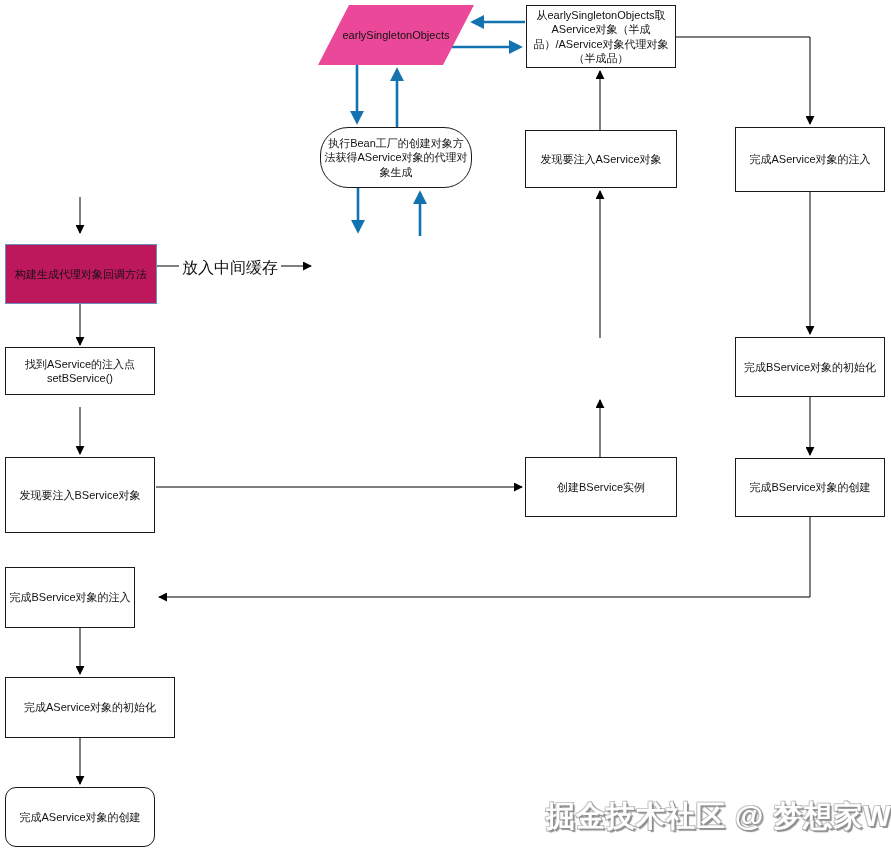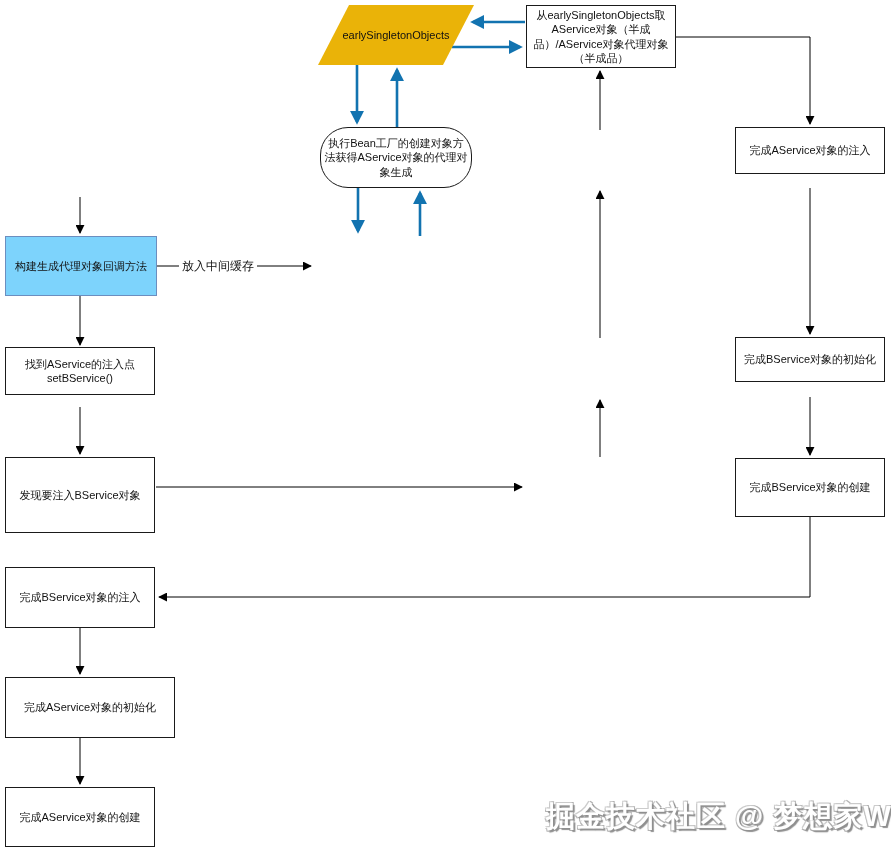--- a/index.html
+++ b/index.html
@@ -9,27 +9,27 @@
     font-family:"Liberation Sans","DejaVu Sans",sans-serif;
     overflow:hidden;
   }
   .edges{position:absolute;left:0;top:0;width:891px;height:853px;}
   .node{
     position:absolute;display:flex;align-items:center;justify-content:center;
     text-align:center;font-size:11px;line-height:1.3;color:#111111;
     box-sizing:border-box;background:#ffffff;border:1px solid #1a1a1a;
     padding:2px 3px;white-space:pre-line;
   }
-  .node.blue{background:#7dd3fc;border:1px solid #6c8ebf;}
+  .node.blue{background:#be185d;border:1px solid #6c8ebf;margin-top:8px;}
   .node.para{
-    background:#eab308;border:none;
+    background:#ec4899;border:none;
     clip-path:polygon(31px 0,100% 0,calc(100% - 31px) 100%,0 100%);
   }
   .edge-label{
-    position:absolute;font-size:12px;color:#111111;background:#ffffff;
+    position:absolute;font-size:16px;color:#111111;background:#ffffff;
     padding:0 3px;white-space:nowrap;
   }
   .watermark{
     position:absolute;left:546px;top:797px;width:344px;
     font-size:29px;font-weight:bold;letter-spacing:1px;white-space:nowrap;
     color:#ffffff;
     text-shadow:2px 2px 1px #8f8f8f,-1px -1px 0 #cccccc,1px -1px 0 #b3b3b3,-1px 1px 0 #b3b3b3,0 1px 0 #a6a6a6;
   }
 </style>
 </head>
@@ -74,26 +74,28 @@
 
   <div class="node para" style="left:318px;top:5px;width:156px;height:60px;">earlySingletonObjects</div>
 
   <div class="node" style="left:526px;top:5px;width:150px;height:63px;">从earlySingletonObjects取AService对象（半成品）/AService对象代理对象（半成品）</div>
   <div class="node" style="left:320px;top:127px;width:152px;height:61px;border-radius:28px;">执行Bean工厂的创建对象方法获得AService对象的代理对象生成</div>
 
   <div class="node blue" style="left:5px;top:236px;width:152px;height:60px;">构建生成代理对象回调方法</div>
   <div class="node" style="left:5px;top:347px;width:150px;height:48px;">找到AService的注入点
 setBService()</div>
   <div class="node" style="left:5px;top:457px;width:150px;height:76px;">发现要注入BService对象</div>
-  <div class="node" style="left:5px;top:567px;width:150px;height:61px;">完成BService对象的注入</div>
+  <div class="node" style="left:5px;top:567px;width:130px;height:61px;">完成BService对象的注入</div>
   <div class="node" style="left:5px;top:677px;width:170px;height:61px;">完成AService对象的初始化</div>
-  <div class="node" style="left:5px;top:787px;width:150px;height:60px;">完成AService对象的创建</div>
+  <div class="node" style="left:5px;top:787px;width:150px;height:60px;border-radius:11px;">完成AService对象的创建</div>
 
+  <div class="node" style="left:525px;top:130px;width:152px;height:58px;">发现要注入AService对象</div>
+  <div class="node" style="left:525px;top:457px;width:152px;height:60px;">创建BService实例</div>
 
-  <div class="node" style="left:735px;top:127px;width:150px;height:47px;">完成AService对象的注入</div>
-  <div class="node" style="left:735px;top:337px;width:150px;height:45px;">完成BService对象的初始化</div>
+  <div class="node" style="left:735px;top:127px;width:150px;height:65px;">完成AService对象的注入</div>
+  <div class="node" style="left:735px;top:337px;width:150px;height:60px;">完成BService对象的初始化</div>
   <div class="node" style="left:735px;top:458px;width:150px;height:59px;">完成BService对象的创建</div>
 
   <div class="edge-label" style="left:179px;top:258px;">放入中间缓存</div>
 
   <div class="watermark">掘金技术社区 @ 梦想家Who</div>
 
 </div>
 
 </body></html>

